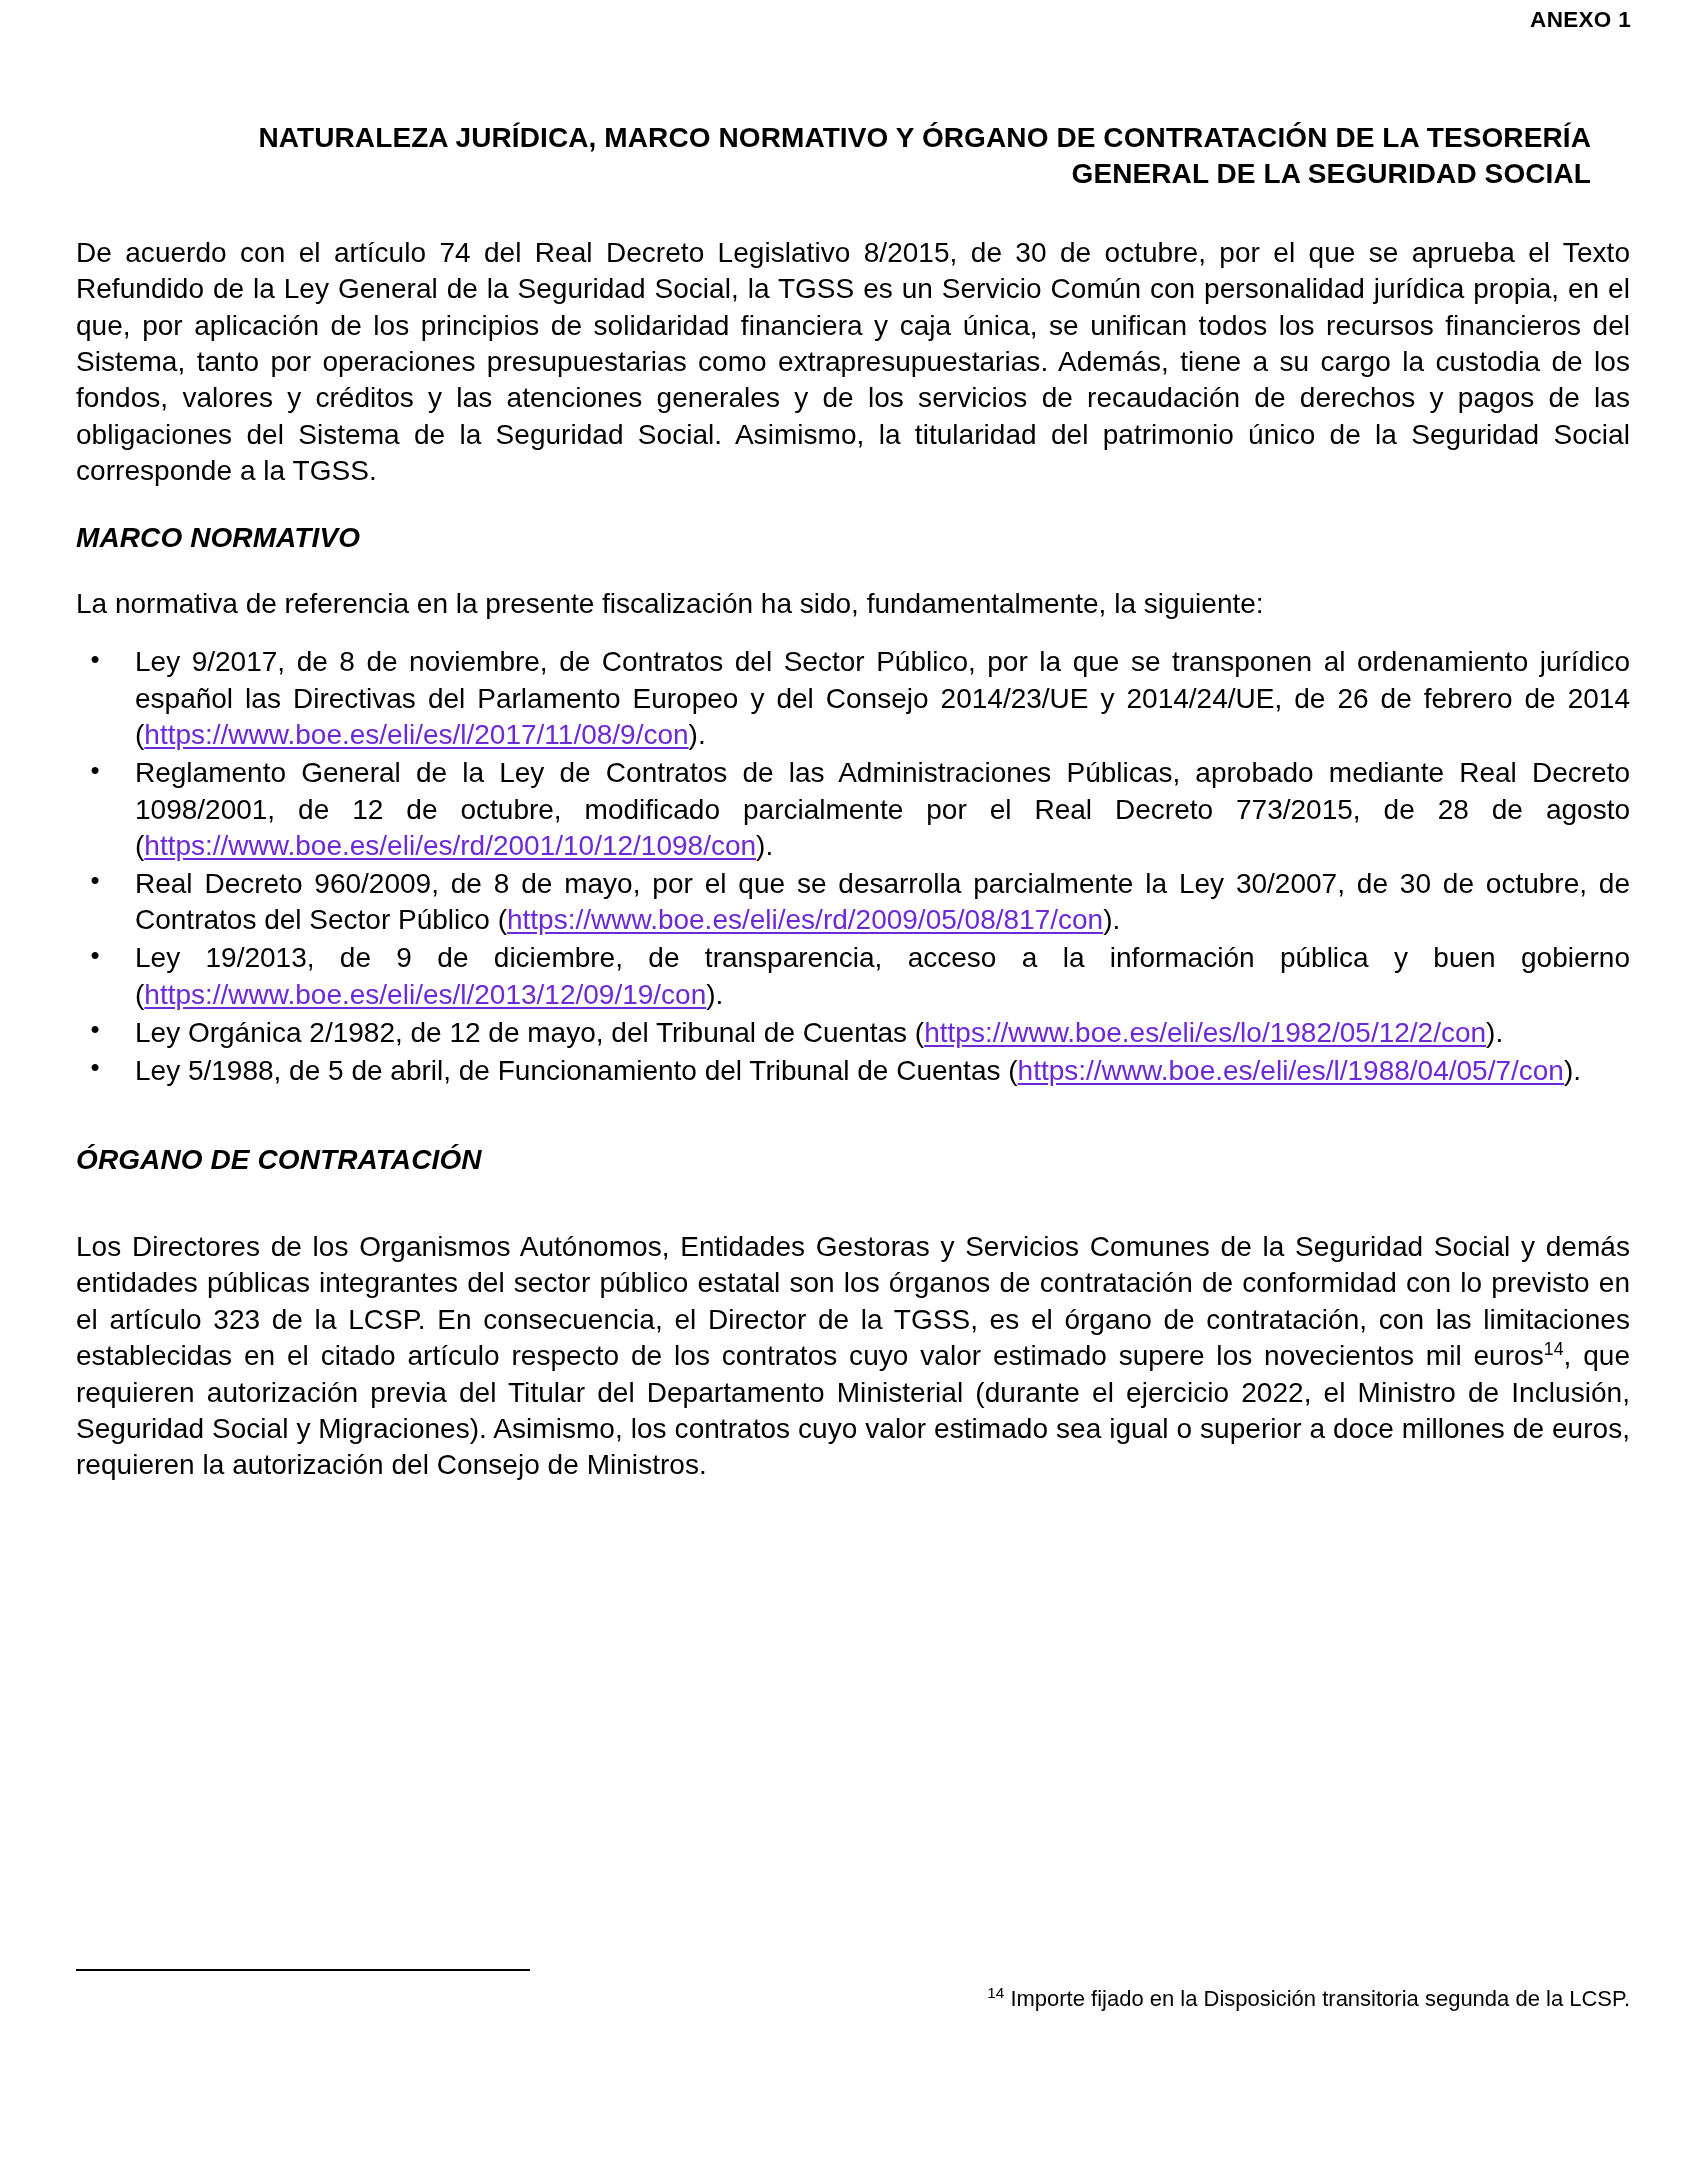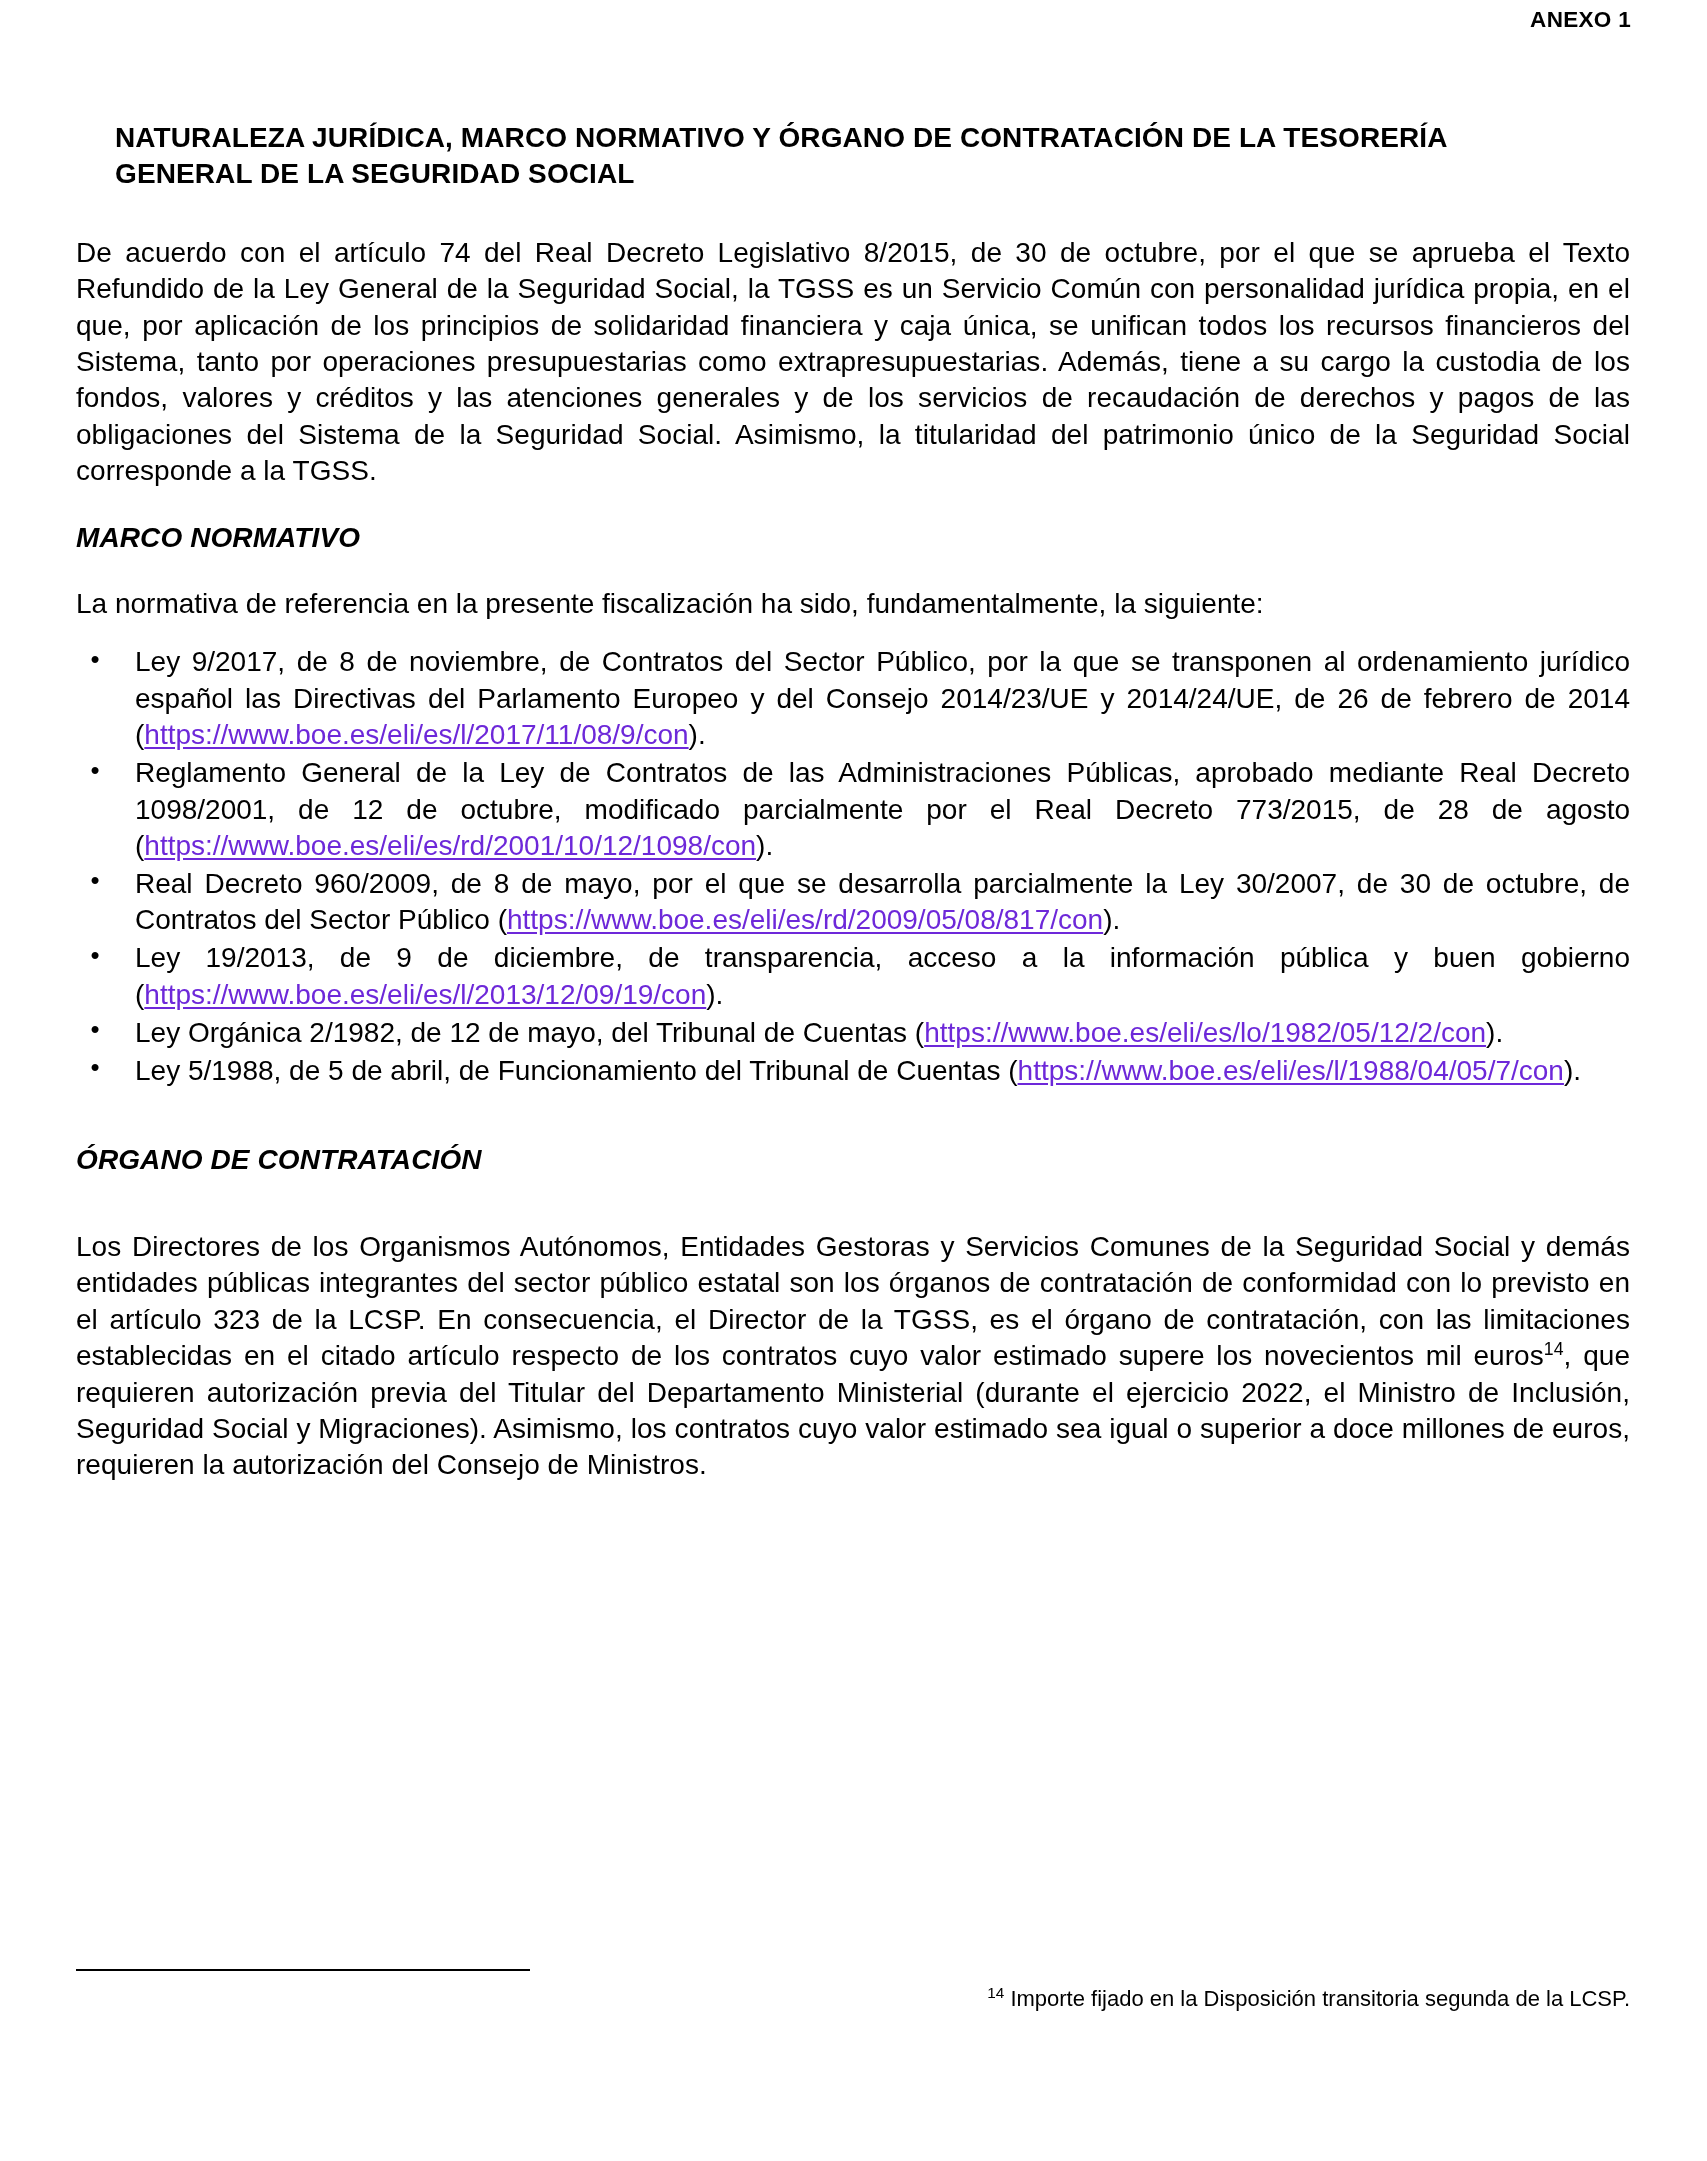--- a/index.html
+++ b/index.html
@@ -40,21 +40,21 @@
   .content {
     position: absolute;
     left: 76px;
     top: 120px;
     width: 1554px;
   }
 
   h1.doc-title {
     font-size: 28px;
     font-weight: bold;
-    text-align: left;
+    text-align: right;
     line-height: 1.30;
     margin: 0 0 42px 0;
     padding: 0 39px;
     letter-spacing: 0.1px;
   }
 
   p.body-par {
     font-size: 28px;
     line-height: 1.30;
     margin: 0 0 27px 0;

